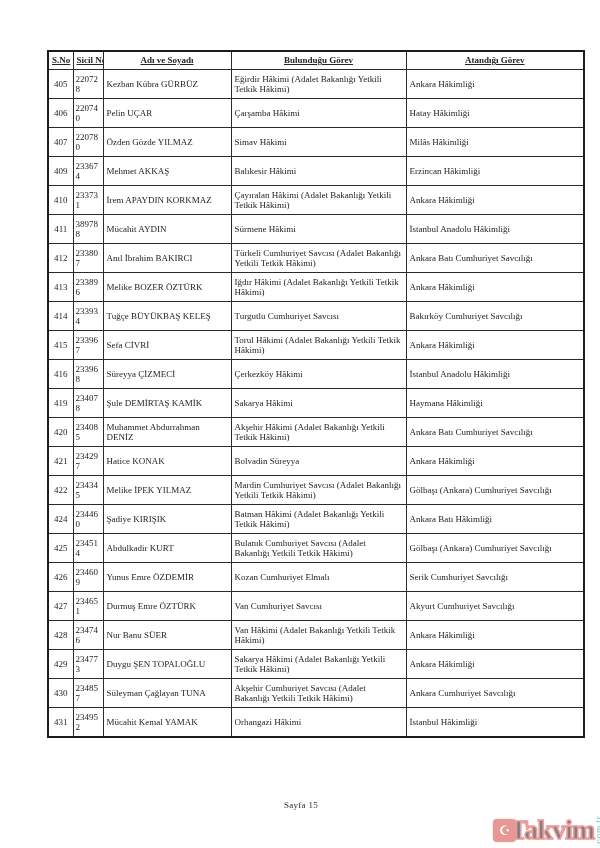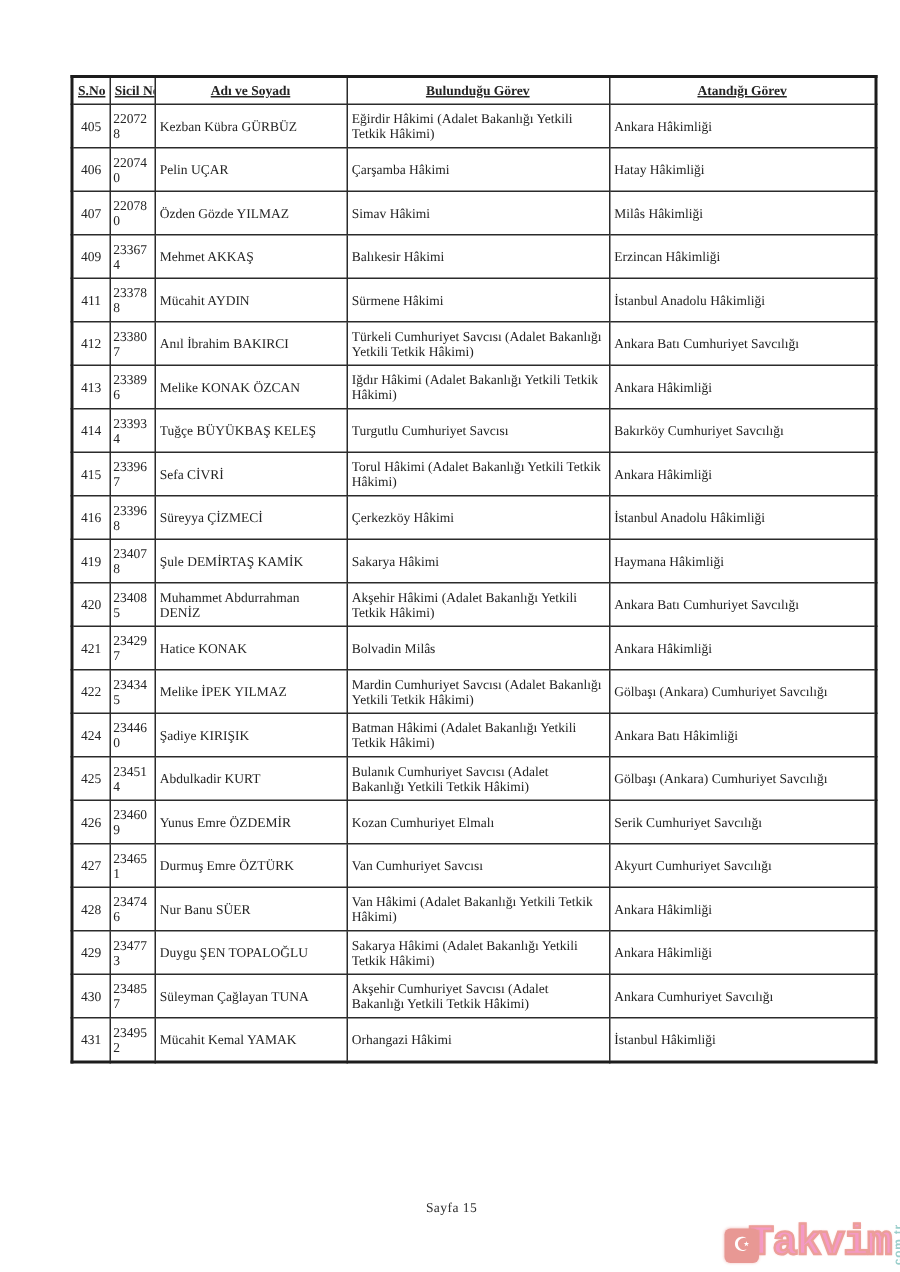--- a/index.html
+++ b/index.html
@@ -72,25 +72,25 @@
     display: flex;
     align-items: center;
     justify-content: center;
     color: #ffffff;
     font-size: 13px;
     font-family: "DejaVu Sans", sans-serif;
     z-index: 2;
     box-shadow: 0 0 2px rgba(214,69,61,0.6);
   }
   .wm-brand {
-    font-family: Liberation Mono, monospace;
+    font-family: Liberation Serif, serif;
     font-weight: bold;
     font-size: 28px;
     letter-spacing: -1px;
-    color: #ec4899;
+    color: #0f172a;
     -webkit-text-stroke: 1.6px #dd4f47;
     text-shadow: 0 0 1px #dd4f47, 0 0 2px #e8857f;
     margin-left: -7px;
     line-height: 28px;
     z-index: 1;
   }
   .wm-suffix {
     font-family: "Liberation Sans", "DejaVu Sans", sans-serif;
     font-weight: bold;
     font-size: 8px;
@@ -147,37 +147,44 @@
           <td class="c-assigned">Milâs Hâkimliği</td>
         </tr>
         <tr>
           <td class="c-sno">409</td>
           <td class="c-sicil">233674</td>
           <td class="c-name">Mehmet AKKAŞ</td>
           <td class="c-current">Balıkesir Hâkimi</td>
           <td class="c-assigned">Erzincan Hâkimliği</td>
         </tr>
         <tr>
+          <td class="c-sno">410</td>
+          <td class="c-sicil">233731</td>
+          <td class="c-name">İrem APAYDIN KORKMAZ</td>
+          <td class="c-current">Çayıralan Hâkimi (Adalet Bakanlığı Yetkili Tetkik Hâkimi)</td>
+          <td class="c-assigned">Ankara Hâkimliği</td>
+        </tr>
+        <tr>
           <td class="c-sno">411</td>
-          <td class="c-sicil">233788</td>
+          <td class="c-sicil">389788</td>
           <td class="c-name">Mücahit AYDIN</td>
           <td class="c-current">Sürmene Hâkimi</td>
           <td class="c-assigned">İstanbul Anadolu Hâkimliği</td>
         </tr>
         <tr>
           <td class="c-sno">412</td>
           <td class="c-sicil">233807</td>
           <td class="c-name">Anıl İbrahim BAKIRCI</td>
           <td class="c-current">Türkeli Cumhuriyet Savcısı (Adalet Bakanlığı Yetkili Tetkik Hâkimi)</td>
           <td class="c-assigned">Ankara Batı Cumhuriyet Savcılığı</td>
         </tr>
         <tr>
           <td class="c-sno">413</td>
           <td class="c-sicil">233896</td>
-          <td class="c-name">Melike KONAK ÖZCAN</td>
+          <td class="c-name">Melike BOZER ÖZTÜRK</td>
           <td class="c-current">Iğdır Hâkimi (Adalet Bakanlığı Yetkili Tetkik Hâkimi)</td>
           <td class="c-assigned">Ankara Hâkimliği</td>
         </tr>
         <tr>
           <td class="c-sno">414</td>
           <td class="c-sicil">233934</td>
           <td class="c-name">Tuğçe BÜYÜKBAŞ KELEŞ</td>
           <td class="c-current">Turgutlu Cumhuriyet Savcısı</td>
           <td class="c-assigned">Bakırköy Cumhuriyet Savcılığı</td>
         </tr>
@@ -206,21 +213,21 @@
           <td class="c-sno">420</td>
           <td class="c-sicil">234085</td>
           <td class="c-name">Muhammet Abdurrahman DENİZ</td>
           <td class="c-current">Akşehir Hâkimi (Adalet Bakanlığı Yetkili Tetkik Hâkimi)</td>
           <td class="c-assigned">Ankara Batı Cumhuriyet Savcılığı</td>
         </tr>
         <tr>
           <td class="c-sno">421</td>
           <td class="c-sicil">234297</td>
           <td class="c-name">Hatice KONAK</td>
-          <td class="c-current">Bolvadin Milâs</td>
+          <td class="c-current">Bolvadin Süreyya</td>
           <td class="c-assigned">Ankara Hâkimliği</td>
         </tr>
         <tr>
           <td class="c-sno">422</td>
           <td class="c-sicil">234345</td>
           <td class="c-name">Melike İPEK YILMAZ</td>
           <td class="c-current">Mardin Cumhuriyet Savcısı (Adalet Bakanlığı Yetkili Tetkik Hâkimi)</td>
           <td class="c-assigned">Gölbaşı (Ankara) Cumhuriyet Savcılığı</td>
         </tr>
         <tr>

